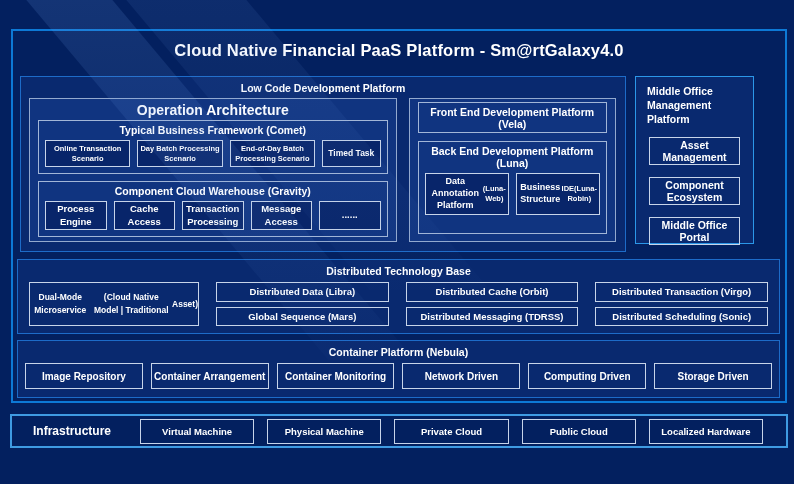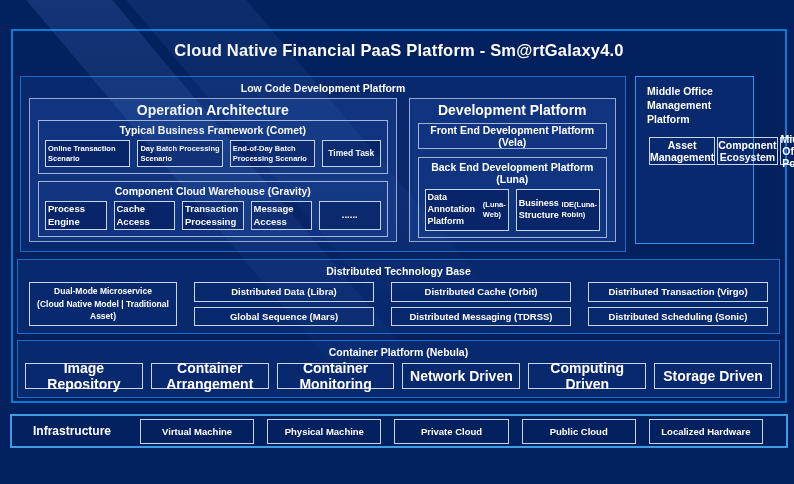--- a/index.html
+++ b/index.html
@@ -40,53 +40,53 @@
   .lowcode{left:7px;top:45px;width:606px;height:176px;}
   .lowcode-body{display:flex;gap:12px;padding:1px 9px 9px 8px;flex:1;min-height:0;}
   .panel{border:1px solid var(--panel-border);background:var(--panel-bg);display:flex;flex-direction:column;}
   .panel-op{flex:370;}
   .panel-dev{flex:208;}
   .panel-title{text-align:center;font-size:14px;font-weight:bold;padding:3px 0 2px;}
   .group{border:1px solid var(--group-border);margin:0 8px 7px;display:flex;flex-direction:column;}
   .group-label{text-align:center;font-size:10.5px;font-weight:bold;padding:3px 2px 4px;}
   .leaf-row{display:flex;gap:7px;padding:0 6px 6px;}
   .leaf{border:1px solid var(--pale-border);background:var(--leaf-dark-bg);
-    display:flex;align-items:center;justify-content:center;
+    display:flex;align-items:center;justify-content:center;text-align:center;
     font-weight:bold;line-height:1.3;flex:1;}
   .tbf-leaf{font-size:7.5px;height:27px;padding:1px 2px;}
   .tbf-timed{flex:0.66;font-size:8.5px;}
   .ccw-leaf{font-size:9.5px;height:29px;padding:2px 2px;}
   .fe-box{border:1px solid var(--group-border);margin:3px 8px 0;height:31px;
     display:flex;align-items:center;justify-content:center;font-size:10.5px;font-weight:bold;text-align:center;}
   .be-group{margin:8px 8px 7px;flex:1;}
   .be-leaf{flex:1;height:42px;flex-direction:row;font-size:9px;padding:1px 2px;}
   .be-leaf .sub{font-size:7.5px;font-weight:bold;}
 
   
   .mo{left:622px;top:45px;width:119px;height:168px;border-color:var(--mo-border);}
   .mo-label{font-size:10.5px;font-weight:bold;line-height:1.35;padding:7px 8px 0 11px;}
-  .mo-items{display:flex;flex-direction:row;gap:2px;padding:10px 13px 0;}
+  .mo-items{display:flex;flex-direction:column;gap:12px;padding:10px 13px 0;}
   .mo-item{height:28px;border:1px solid var(--pale-border);display:flex;align-items:center;justify-content:center;
     font-size:10.5px;font-weight:bold;text-align:center;}
 
   
   .dist{left:4px;top:228px;width:763px;height:75px;}
   .dist-body{display:flex;gap:17px;padding:2px 11px 7px;flex:1;min-height:0;}
-  .dual-mode{width:148px;flex-shrink:0;border:1px solid var(--pale-border);
-    display:flex;flex-direction:column;align-items:center;justify-content:center;
+  .dual-mode{width:170px;flex-shrink:0;border:1px solid var(--pale-border);
+    display:flex;align-items:center;justify-content:center;
     text-align:center;font-size:8.5px;font-weight:bold;line-height:1.5;}
   .dist-col{flex:1;display:flex;flex-direction:column;gap:5px;}
   .dist-cell{flex:1;border:1px solid var(--pale-border);display:flex;align-items:center;justify-content:center;
     font-size:9.5px;font-weight:bold;text-align:center;}
 
   
   .cp{left:4px;top:309px;width:763px;height:58px;}
   .cp-row{display:flex;gap:8px;padding:2px 7px 8px;flex:1;min-height:0;}
   .cp-cell{flex:1;border:1px solid var(--pale-border);display:flex;align-items:center;justify-content:center;
-    font-size:14px;font-weight:bold;text-align:center;}
+    font-size:10px;font-weight:bold;}
 
   
   .infra{position:absolute;left:10px;top:414px;width:778px;height:34px;
     border:2px solid var(--infra-border);display:flex;align-items:center;padding-right:23px;}
   .infra-label{width:128px;flex-shrink:0;padding-left:21px;font-size:12px;font-weight:bold;}
   .infra-row{flex:1;display:flex;gap:13px;}
   .infra-cell{flex:1;height:25px;border:1px solid var(--pale-border);display:flex;align-items:center;justify-content:center;
     font-size:9.5px;font-weight:bold;text-align:center;}
 </style>
 </head>
@@ -119,21 +119,20 @@
             <div class="leaf ccw-leaf">Process Engine</div>
             <div class="leaf ccw-leaf">Cache Access</div>
             <div class="leaf ccw-leaf">Transaction Processing</div>
             <div class="leaf ccw-leaf">Message Access</div>
             <div class="leaf ccw-leaf">......</div>
           </div>
         </div>
       </div>
 
       <div class="panel panel-dev">
-        <div class="panel-title">Development Platform</div>
         <div class="fe-box">Front End Development Platform (Vela)</div>
         <div class="group be-group">
           <div class="group-label">Back End Development Platform (Luna)</div>
           <div class="leaf-row">
             <div class="leaf be-leaf">
               <span>Data Annotation Platform</span>
               <span class="sub">(Luna-Web)</span>
             </div>
             <div class="leaf be-leaf">
               <span>Business Structure</span>

